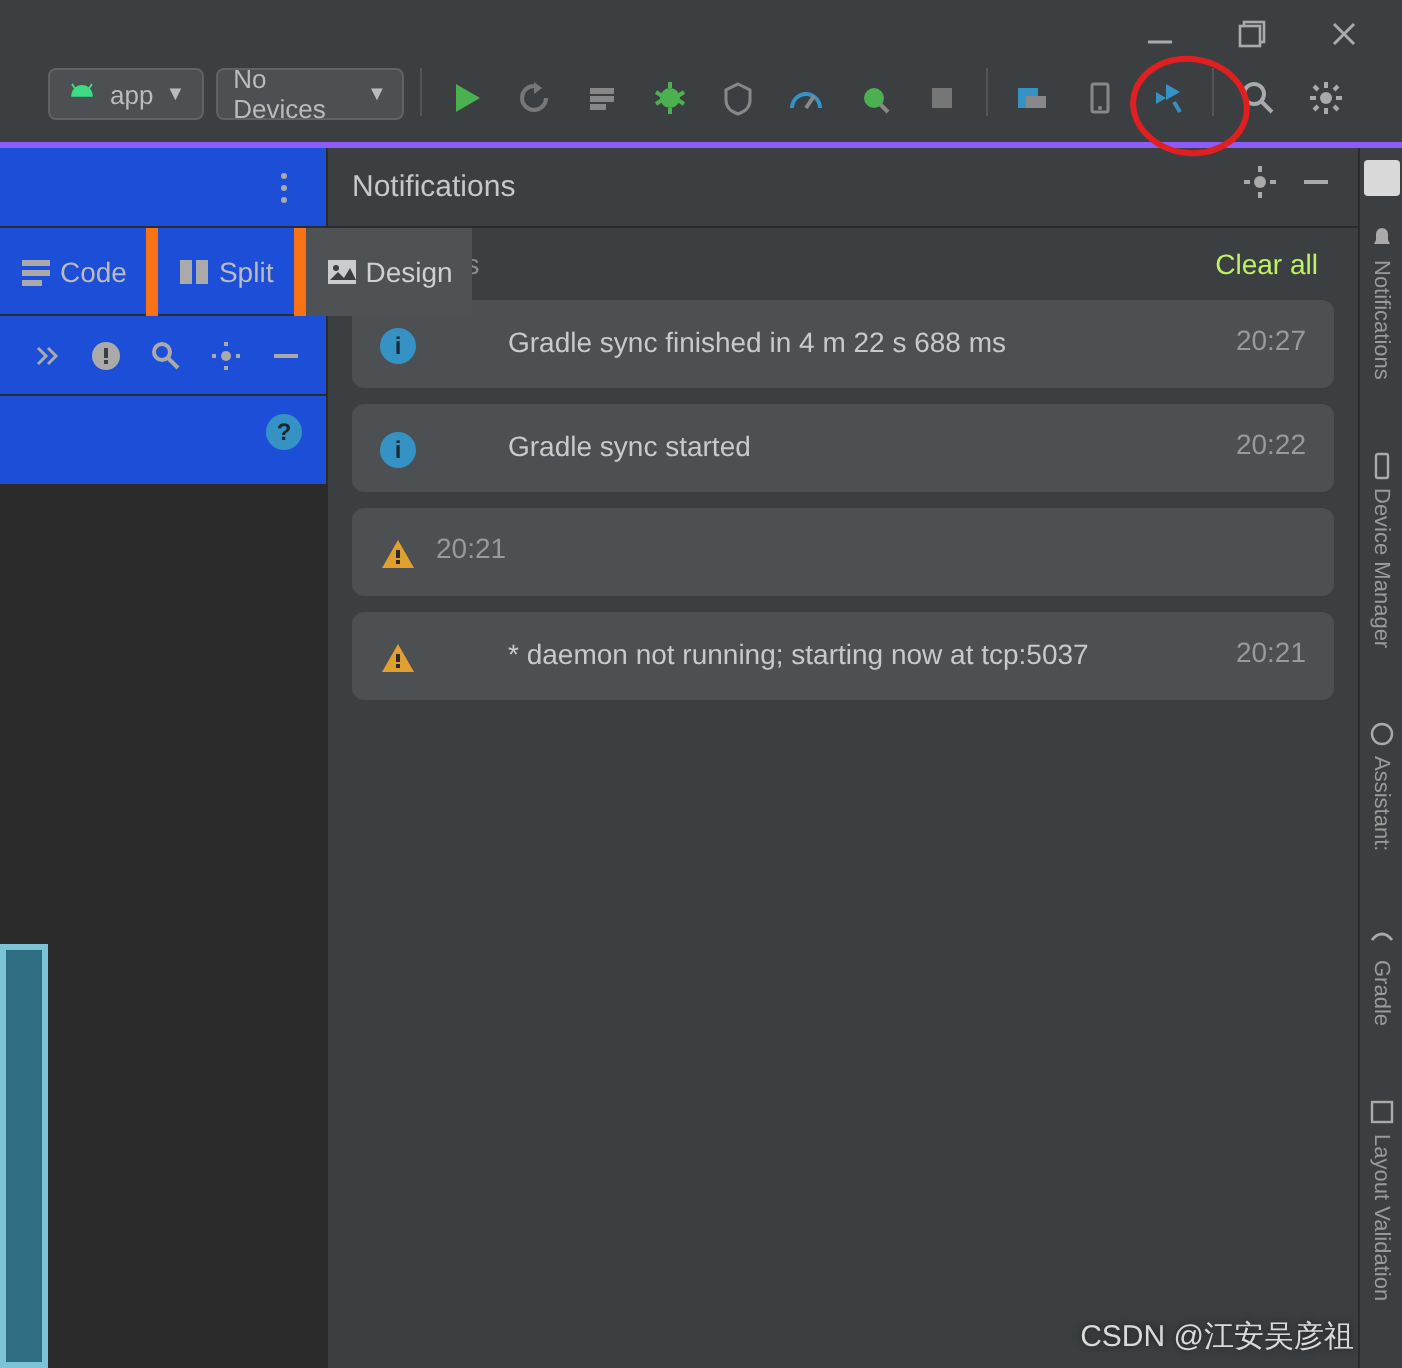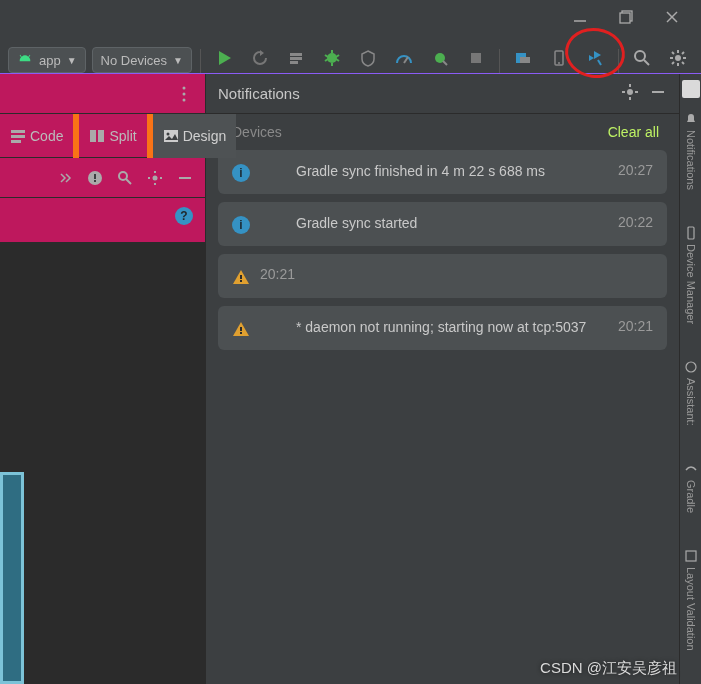--- a/index.html
+++ b/index.html
@@ -4,31 +4,31 @@
 <style>
   * { margin:0; padding:0; box-sizing:border-box; font-family:"Segoe UI",Arial,sans-serif; }
   body { width:701px; height:684px; background:#3c3f41; color:#bbb; overflow:hidden; position:relative; }
 
   
   .titlebar { height:34px; background:#3c3f41; display:flex; justify-content:flex-end; align-items:center; padding:0 6px; }
   .titlebar .wbtn { width:46px; height:28px; display:flex; align-items:center; justify-content:center; color:#aaa; font-size:16px; }
   .wbtn svg { stroke:#aaa; }
 
   
-  .toolbar { height:40px; display:flex; align-items:flex-end; padding:0 8px; gap:6px; border-bottom:1px solid #8b5cf6; }
+  .toolbar { height:40px; display:flex; align-items:flex-start; padding:0 24px; gap:6px; border-bottom:3px solid #8b5cf6; }
   .pill { background:#4c5052; border:1px solid #5e6366; border-radius:4px; height:26px; display:flex; align-items:center; padding:0 8px; gap:6px; color:#bbb; font-size:13px; }
   .pill .tri { color:#bbb; font-size:10px; }
   .android-ico { width:16px; height:16px; }
   .tbico { width:30px; height:30px; display:flex; align-items:center; justify-content:center; }
   .tbico svg { display:block; }
   .sep { width:1px; height:24px; background:#555; margin:0 2px; }
 
   
   .main { display:flex; height:calc(684px - 34px - 40px); }
-  .left { width:206px; background:#be185d; display:flex; flex-direction:column; border-right:1px solid #2b2b2b; position:relative; }
+  .left { width:164px; background:#1d4ed8; display:flex; flex-direction:column; border-right:1px solid #2b2b2b; position:relative; }
   .left-topbar { height:40px; display:flex; align-items:center; justify-content:flex-end; padding:0 8px; border-bottom:1px solid #2b2b2b; }
   .left-topbar .dots { width:26px; height:26px; display:flex; align-items:center; justify-content:center; }
 
   .viewtabs { height:44px; display:flex; align-items:center; border-bottom:1px solid #2b2b2b; }
   .vt { display:flex; align-items:center; gap:4px; padding:0 10px; height:44px; color:#bbb; font-size:14px; border-left:6px solid #f97316; }
   .vt.first { border-left:none; }
   .vt.sel { background:#4e5254; color:#d0d0d0; }
   .vt svg { width:16px; height:16px; }
 
   .left-row2 { height:40px; display:flex; align-items:center; justify-content:flex-end; gap:10px; padding:0 10px; border-bottom:1px solid #2b2b2b; }

